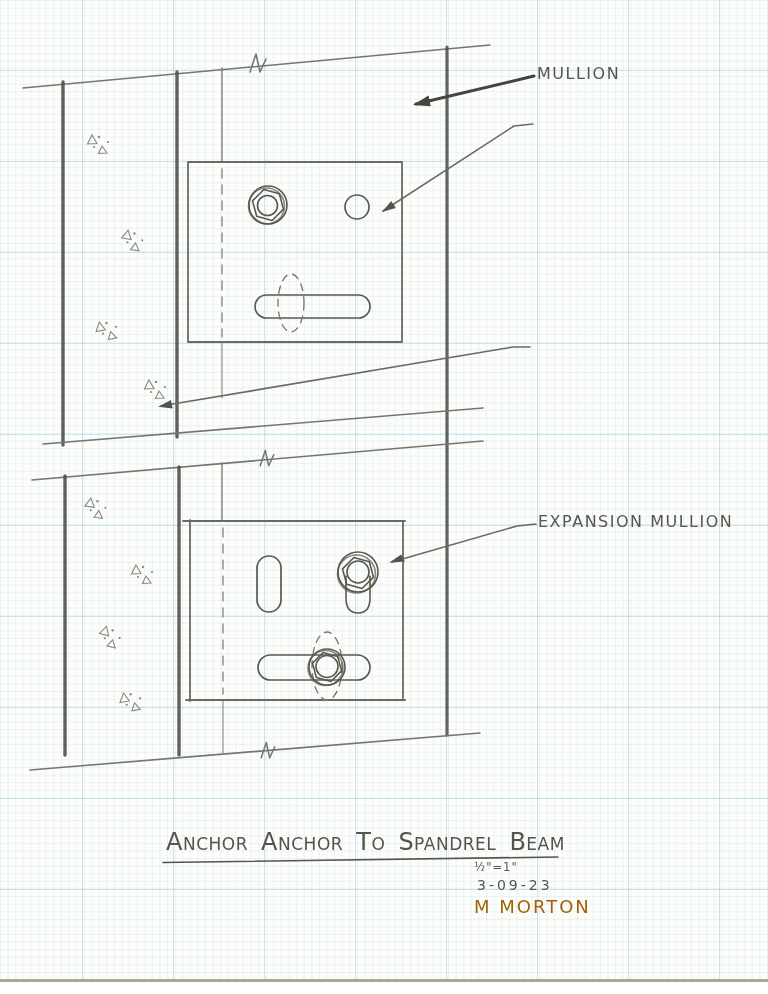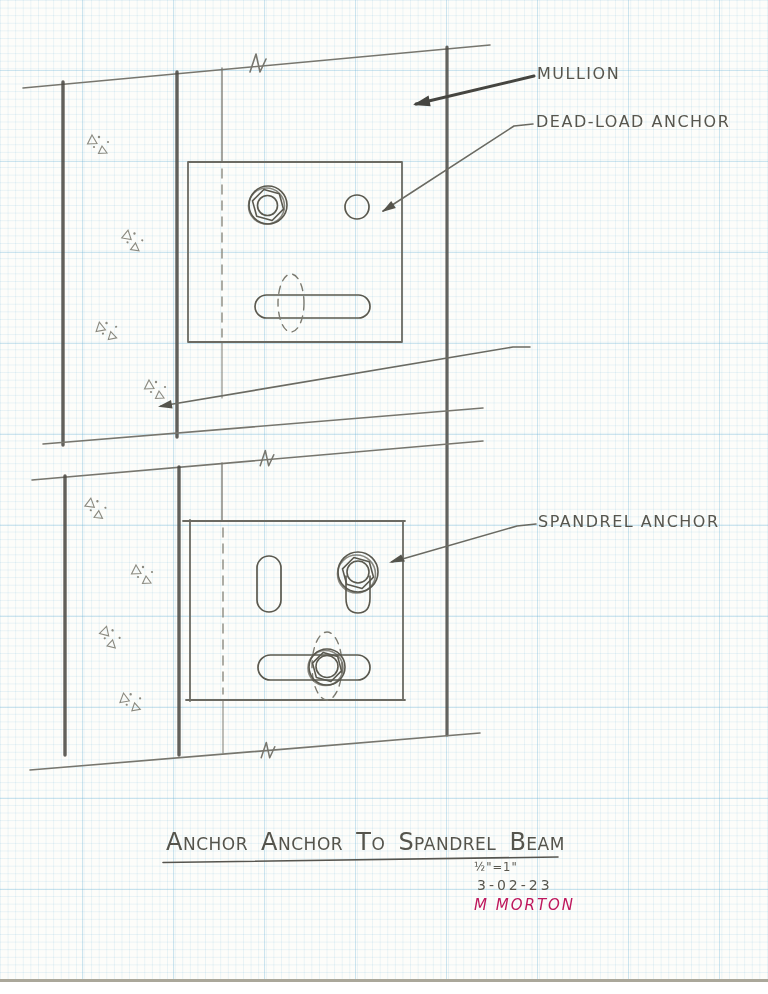--- a/index.html
+++ b/index.html
@@ -44,21 +44,21 @@
   .scale-text{
     position:absolute;left:474px;top:860px;
     color:#57564e;font-size:11.5px;letter-spacing:1px;white-space:nowrap;
   }
   .date-text{
     position:absolute;left:477px;top:877px;
     color:#57564e;font-size:14px;letter-spacing:3px;white-space:nowrap;
   }
   .author-text{
     position:absolute;left:474px;top:896px;
-    color:#be185d;font-size:15px;letter-spacing:2px;white-space:nowrap;font-style:italic;
+    color:#a16207;font-size:18px;letter-spacing:2px;white-space:nowrap;
   }
 </style>
 </head>
 <body>
 
 <div id="sheet">
   <div id="paper"></div>
 
   <svg class="linework" width="768" height="994" viewBox="0 0 768 994">
     <defs>
@@ -170,27 +170,26 @@
         <path d="M536,524 L517,526 L392,562" stroke="#6a6a62" stroke-width="1.6"></path>
         <polygon points="389,562.8 401.2,554.6 405,561.6" fill="#55544c" stroke="none"></polygon>
       </g>
     </g>
 
     <path d="M163,862.5 L558,857" stroke="#56554f" stroke-width="1.6" fill="none" stroke-linecap="round"></path>
   </svg>
 
   <div class="callout" style="left:537px;top:64px;">MULLION</div>
 
-  <div class="callout" style="left:536px;top:112px;">DEAD-LOAD ANCHOR</div>
 
 
-  <div class="callout" style="left:538px;top:512px;">SPANDREL ANCHOR</div>
+  <div class="callout" style="left:538px;top:512px;">EXPANSION MULLION</div>
 
   <div class="title-text">Anchor Anchor To Spandrel Beam</div>
 
   <div class="scale-text">½"=1"</div>
 
-  <div class="date-text">3-02-23</div>
+  <div class="date-text">3-09-23</div>
 
   <div class="author-text">M MORTON</div>
 
   <div id="paper-edge"></div>
 </div>
 
 </body></html>

